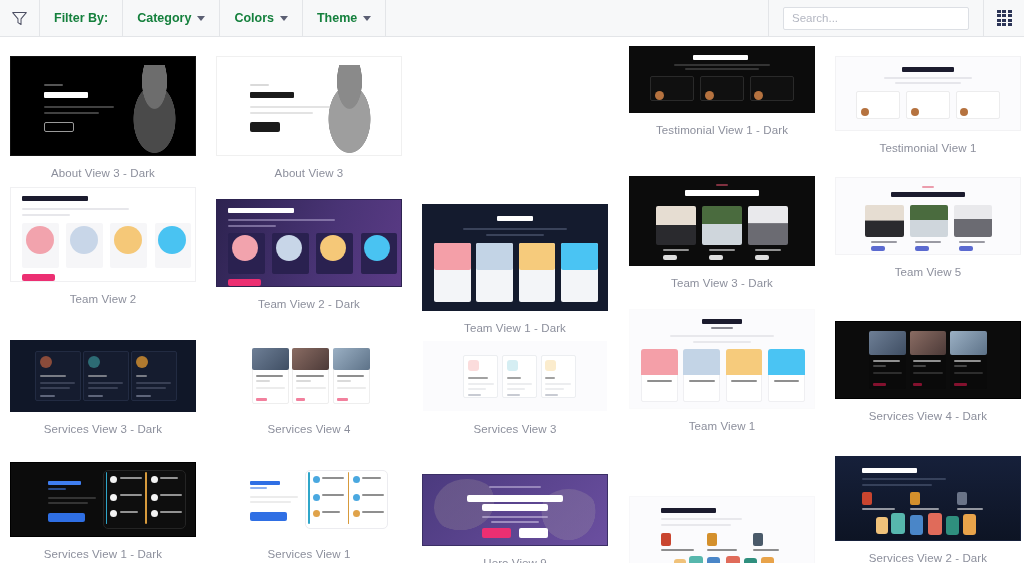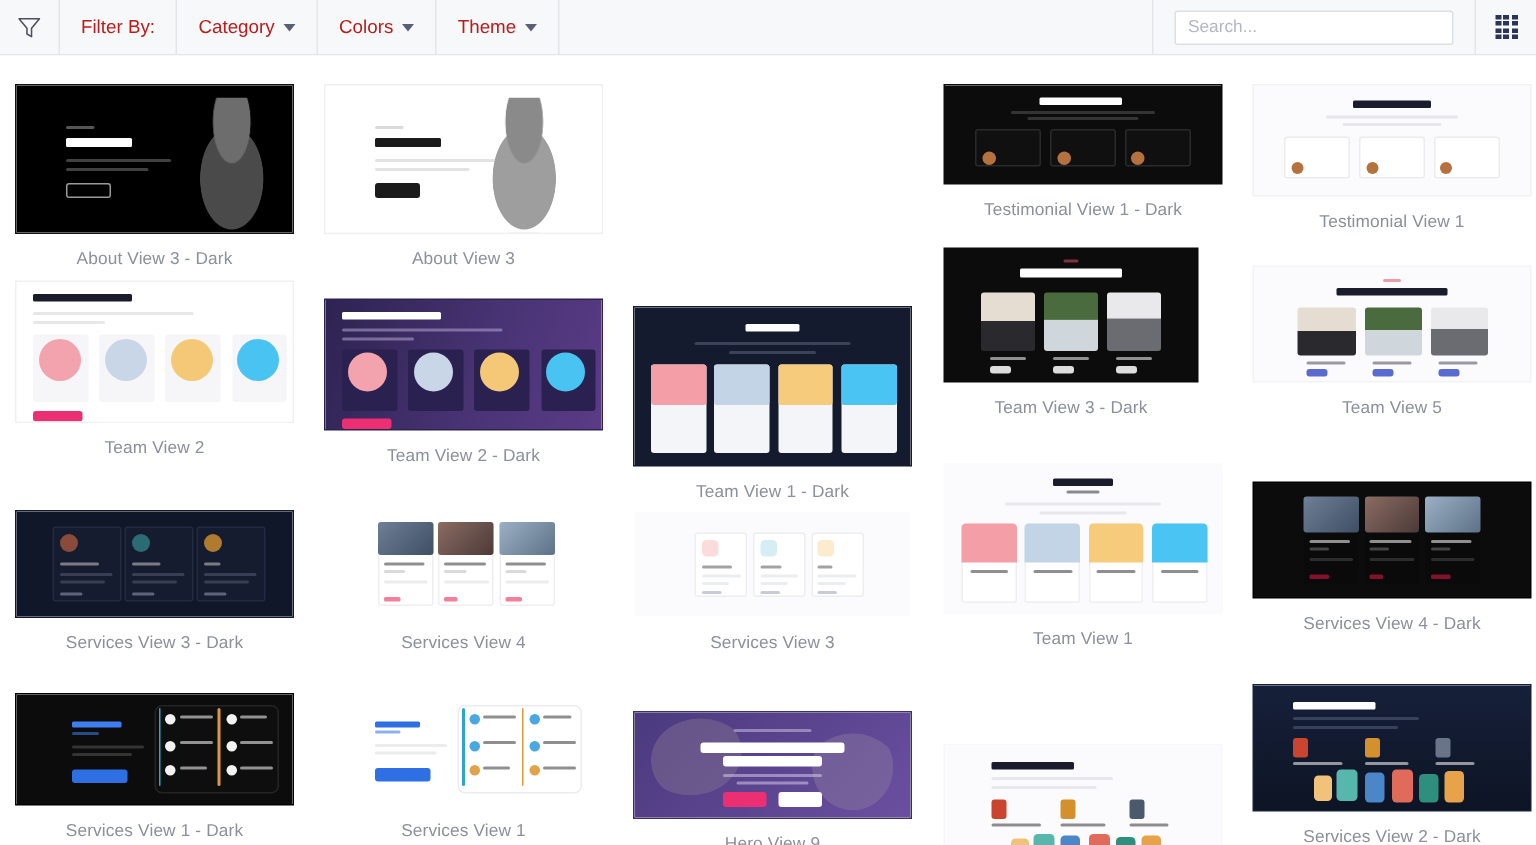--- a/index.html
+++ b/index.html
@@ -15,22 +15,23 @@
     position: absolute; top: 0; left: 0;
     width: 1024px; height: 37px;
     background: #f7f8f9;
     border-bottom: 1px solid #e3e5e8;
     display: flex; align-items: stretch;
   }
   .tb-cell {
     display: flex; align-items: center; justify-content: center;
     border-right: 1px solid #e3e5e8;
     padding: 0 14px;
-    font-size: 12.5px; color: #b91c1c;
+    font-size: 12.5px; color: #15803d;
     white-space: nowrap;
+    font-weight: bold;
   }
   .tb-cell.icon-cell { width: 40px; padding: 0; }
   .tb-cell.dropdown { cursor: pointer; gap: 6px; }
   .caret {
     width: 0; height: 0;
     border-left: 4px solid transparent;
     border-right: 4px solid transparent;
     border-top: 5px solid #5b5f73;
     display: inline-block;
   }
@@ -183,21 +184,21 @@
         <div class="pill" style="left:18%;top:66%;width:16%;height:10px;background:#1b1b1b;"></div>
         <div class="person-dark" style="right:10%;background:
              radial-gradient(ellipse at 50% 18%, #8a8a8a 0 26%, transparent 27%),
              radial-gradient(ellipse at 50% 60%, #9e9e9e 0 44%, transparent 45%);"></div>
       </div>
     </div>
     <div class="caption">About View 3</div>
   </div>
 
 
-  <div class="card" style="left:629px; top:19px;  width:186px;">
+  <div class="card" style="left:629px; top:9px;  width:186px;">
     <div class="thumb" style="height:67px; border-color:#0b0b0b;">
       <div class="mini ink">
         <div class="t-head" style="left:34%;top:13%;width:30%;height:5px;background:#fff;"></div>
         <div class="t-line" style="left:24%;top:26%;width:52%;height:2px;background:#555;"></div>
         <div class="t-line" style="left:30%;top:33%;width:40%;height:2px;background:#555;"></div>
         <div class="blk" style="left:11%;top:45%;width:24%;height:38%;background:#101010;border:1px solid #2a2a2a;"></div>
         <div class="blk" style="left:38%;top:45%;width:24%;height:38%;background:#101010;border:1px solid #2a2a2a;"></div>
         <div class="blk" style="left:65%;top:45%;width:24%;height:38%;background:#101010;border:1px solid #2a2a2a;"></div>
         <div class="avatar" style="left:13.5%;top:68%;width:9px;height:9px;background:#b5723f;"></div>
         <div class="avatar" style="left:40.5%;top:68%;width:9px;height:9px;background:#b5723f;"></div>
@@ -276,21 +277,21 @@
         <div class="blk" style="left:75%;top:36%;width:20%;height:56%;background:#f3f5f8;"></div>
         <div class="blk" style="left:6%;top:36%;width:20%;height:26%;background:#f49fa8;"></div>
         <div class="blk" style="left:29%;top:36%;width:20%;height:26%;background:#c3d4e6;"></div>
         <div class="blk" style="left:52%;top:36%;width:20%;height:26%;background:#f6cb7c;"></div>
         <div class="blk" style="left:75%;top:36%;width:20%;height:26%;background:#4ac4f3;"></div>
       </div>
     </div>
     <div class="caption">Team View 1 - Dark</div>
   </div>
 
-  <div class="card" style="left:629px; top:128px; width:170px;">
+  <div class="card" style="left:629px; top:139px; width:186px;">
     <div class="thumb" style="height:90px; border-color:#0b0b0b;">
       <div class="mini ink">
         <div class="t-line" style="left:47%;top:8%;width:6%;height:2px;background:#e0516b;"></div>
         <div class="t-head" style="left:30%;top:15%;width:40%;height:6px;background:#ffffff;"></div>
         <div class="blk" style="left:14%;top:33%;width:22%;height:44%;background:linear-gradient(180deg,#e6ddd2 0 48%, #2a2a2e 49% 100%);"></div>
         <div class="blk" style="left:39%;top:33%;width:22%;height:44%;background:linear-gradient(180deg,#4a6b3e 0 46%, #cfd6dc 47% 100%);"></div>
         <div class="blk" style="left:64%;top:33%;width:22%;height:44%;background:linear-gradient(180deg,#e9e9ec 0 44%, #6b6b72 45% 100%);"></div>
         <div class="t-line" style="left:18%;top:82%;width:14%;height:2px;background:#fff;"></div>
         <div class="t-line" style="left:43%;top:82%;width:14%;height:2px;background:#fff;"></div>
         <div class="t-line" style="left:68%;top:82%;width:14%;height:2px;background:#fff;"></div>

